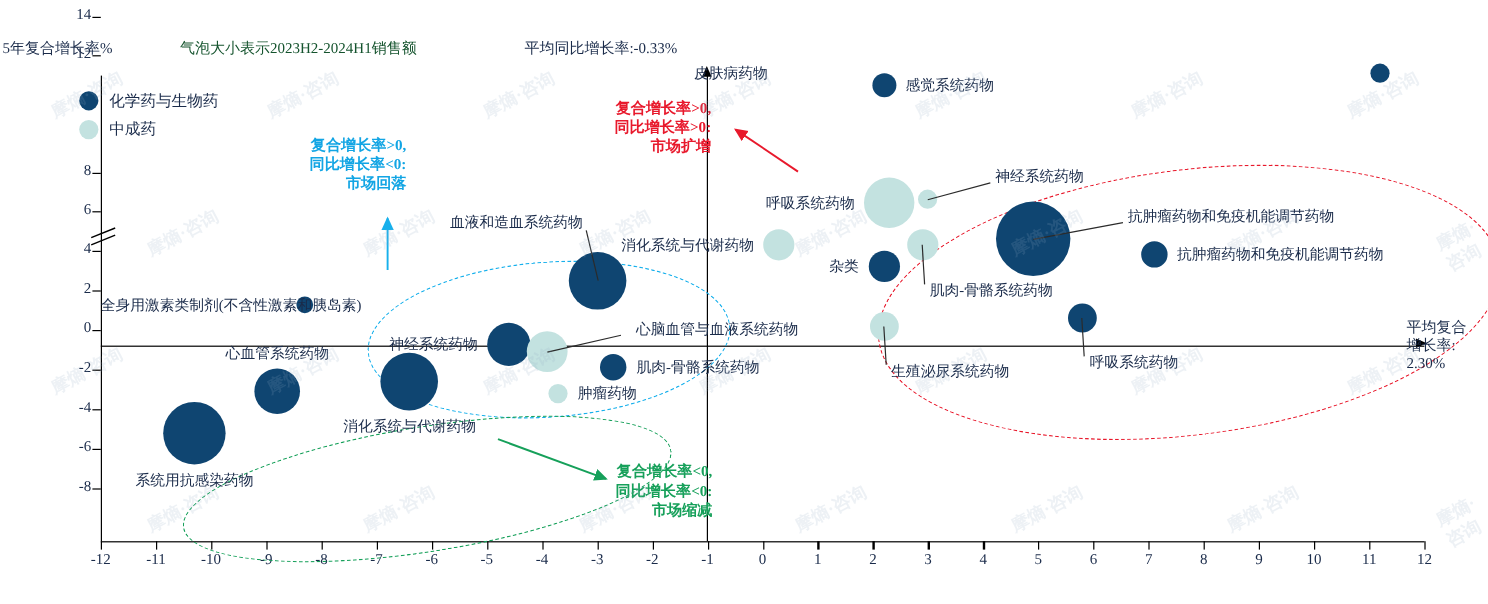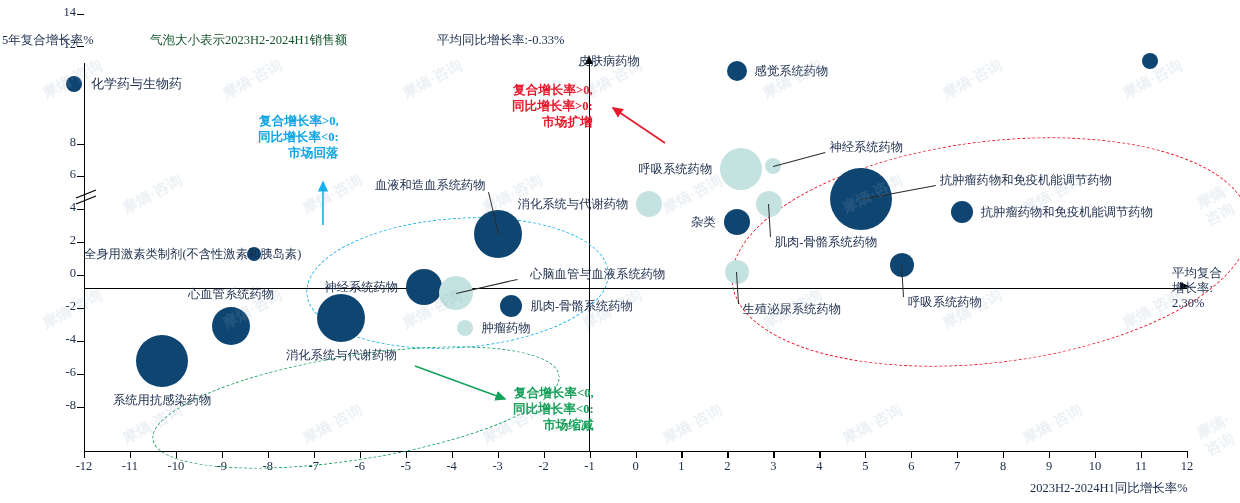--- a/index.html
+++ b/index.html
@@ -258,20 +258,24 @@
         <div class="leader" style="left: 413.625px; top: 170.75px; width: 43.1741px; transform: rotate(-103.392deg);"></div>
         <div class="leader" style="left: 372.262px; top: 230.15px; width: 62.5859px; transform: rotate(-12.926deg);"></div>
       </div>
   </div>
 
   <div id="legend">
       <div class="legend-row">
         <span class="legend-dot" style="background: rgb(15, 69, 113);"></span>
         <span class="legend-text">化学药与生物药</span>
       </div>
+      <div class="legend-row">
+        <span class="legend-dot" style="background: rgb(195, 226, 224);"></span>
+        <span class="legend-text">中成药</span>
+      </div>
     </div>
 
   <div class="anno" id="anno-red">
       <div>复合增长率&gt;0,</div>
       <div>同比增长率&gt;0:</div>
       <div>市场扩增</div>
     </div>
   <div class="anno" id="anno-blue">
       <div>复合增长率&gt;0,</div>
       <div>同比增长率&lt;0:</div>
@@ -293,21 +297,20 @@
       </marker>
       <marker id="ah-green" markerWidth="7" markerHeight="7" refX="6" refY="3.2" orient="auto">
         <path d="M0,0 L7,3.2 L0,6.4 z" fill="#16a05a"></path>
       </marker>
     </defs>
     <line x1="665" y1="143" x2="613" y2="108" stroke="#e8192c" stroke-width="1.6" marker-end="url(#ah-red)"></line>
     <line x1="323" y1="225" x2="323" y2="182" stroke="#17b0ec" stroke-width="1.6" marker-end="url(#ah-blue)"></line>
     <line x1="415" y1="366" x2="505" y2="399" stroke="#16a05a" stroke-width="1.6" marker-end="url(#ah-green)"></line>
   </svg>
 
-  <div id="x-axis-title">2023H2-2024H1同比增长率%</div>
   <div id="y-right-label">
     <div>平均复合</div>
     <div>增长率:</div>
     <div>2.30%</div>
   </div>
 
   <div id="wm-layer">
       <div class="wm" style="left: 40px; top: 70px;">摩熵·咨询</div>
       <div class="wm" style="left: 220px; top: 70px;">摩熵·咨询</div>
       <div class="wm" style="left: 400px; top: 70px;">摩熵·咨询</div>

